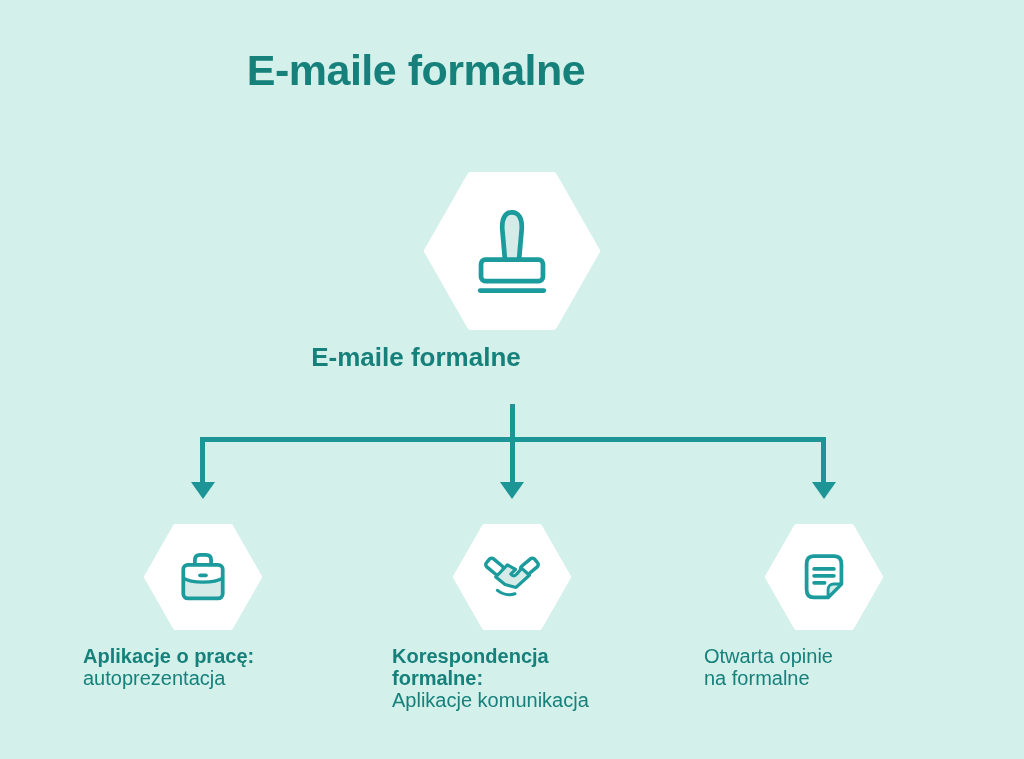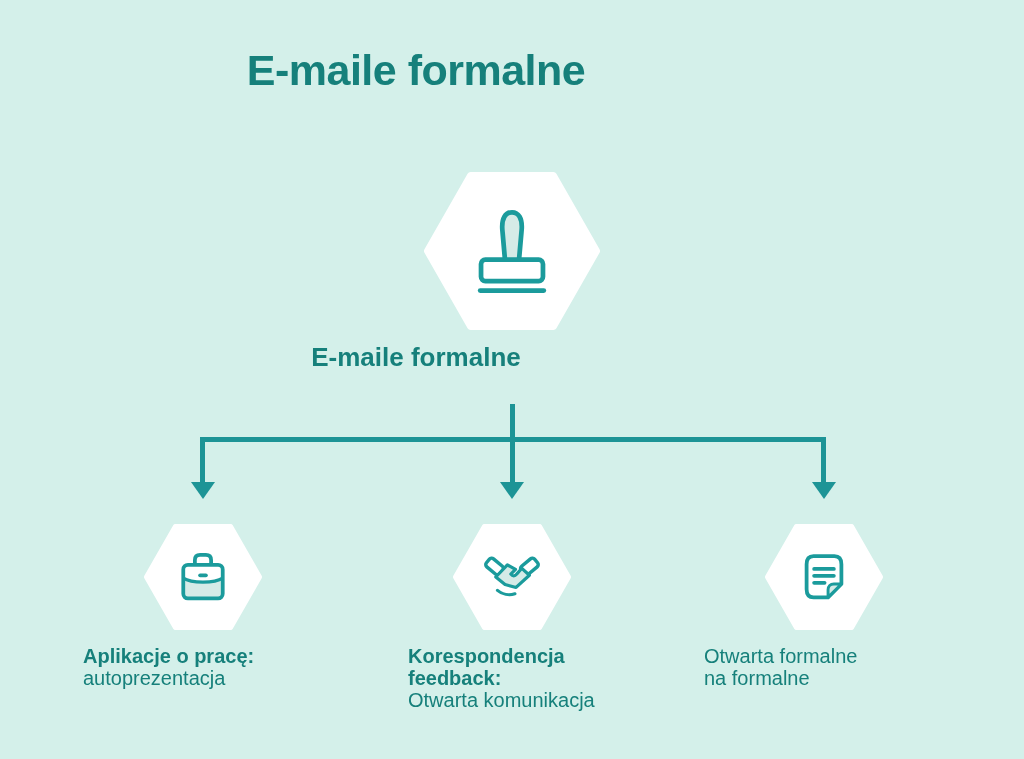--- a/index.html
+++ b/index.html
@@ -58,21 +58,21 @@
   .arrow-left{left:191px;}
   .arrow-center{left:500px;}
   .arrow-right{left:812px;}
 
   .branch-label{
     position:absolute;top:645px;width:240px;
     text-align:left;color:var(--text);font-size:20px;line-height:22px;
   }
   .branch-label .heading{font-weight:700;}
   .label-left{left:83px;}
-  .label-middle{left:408px;}
+  .label-middle{left:392px;}
   .label-right{left:704px;}
 
   svg{display:block;}
 </style>
 </head>
 <body>
 
 <div class="canvas">
 
   <div class="page-title">E-maile formalne</div>
@@ -136,22 +136,22 @@
     </svg>
   </div>
 
   <div class="branch-label label-left">
     <div class="heading">Aplikacje o pracę:</div>
     <div class="body-line">autoprezentacja</div>
   </div>
 
   <div class="branch-label label-middle">
     <div class="heading">Korespondencja</div>
-    <div class="heading">feedback:</div>
-    <div class="body-line">Otwarta komunikacja</div>
+    <div class="heading">formalne:</div>
+    <div class="body-line">Aplikacje komunikacja</div>
   </div>
 
   <div class="branch-label label-right">
-    <div class="body-line">Otwarta formalne</div>
+    <div class="body-line">Otwarta opinie</div>
     <div class="body-line">na formalne</div>
   </div>
 
 </div>
 
 </body></html>

